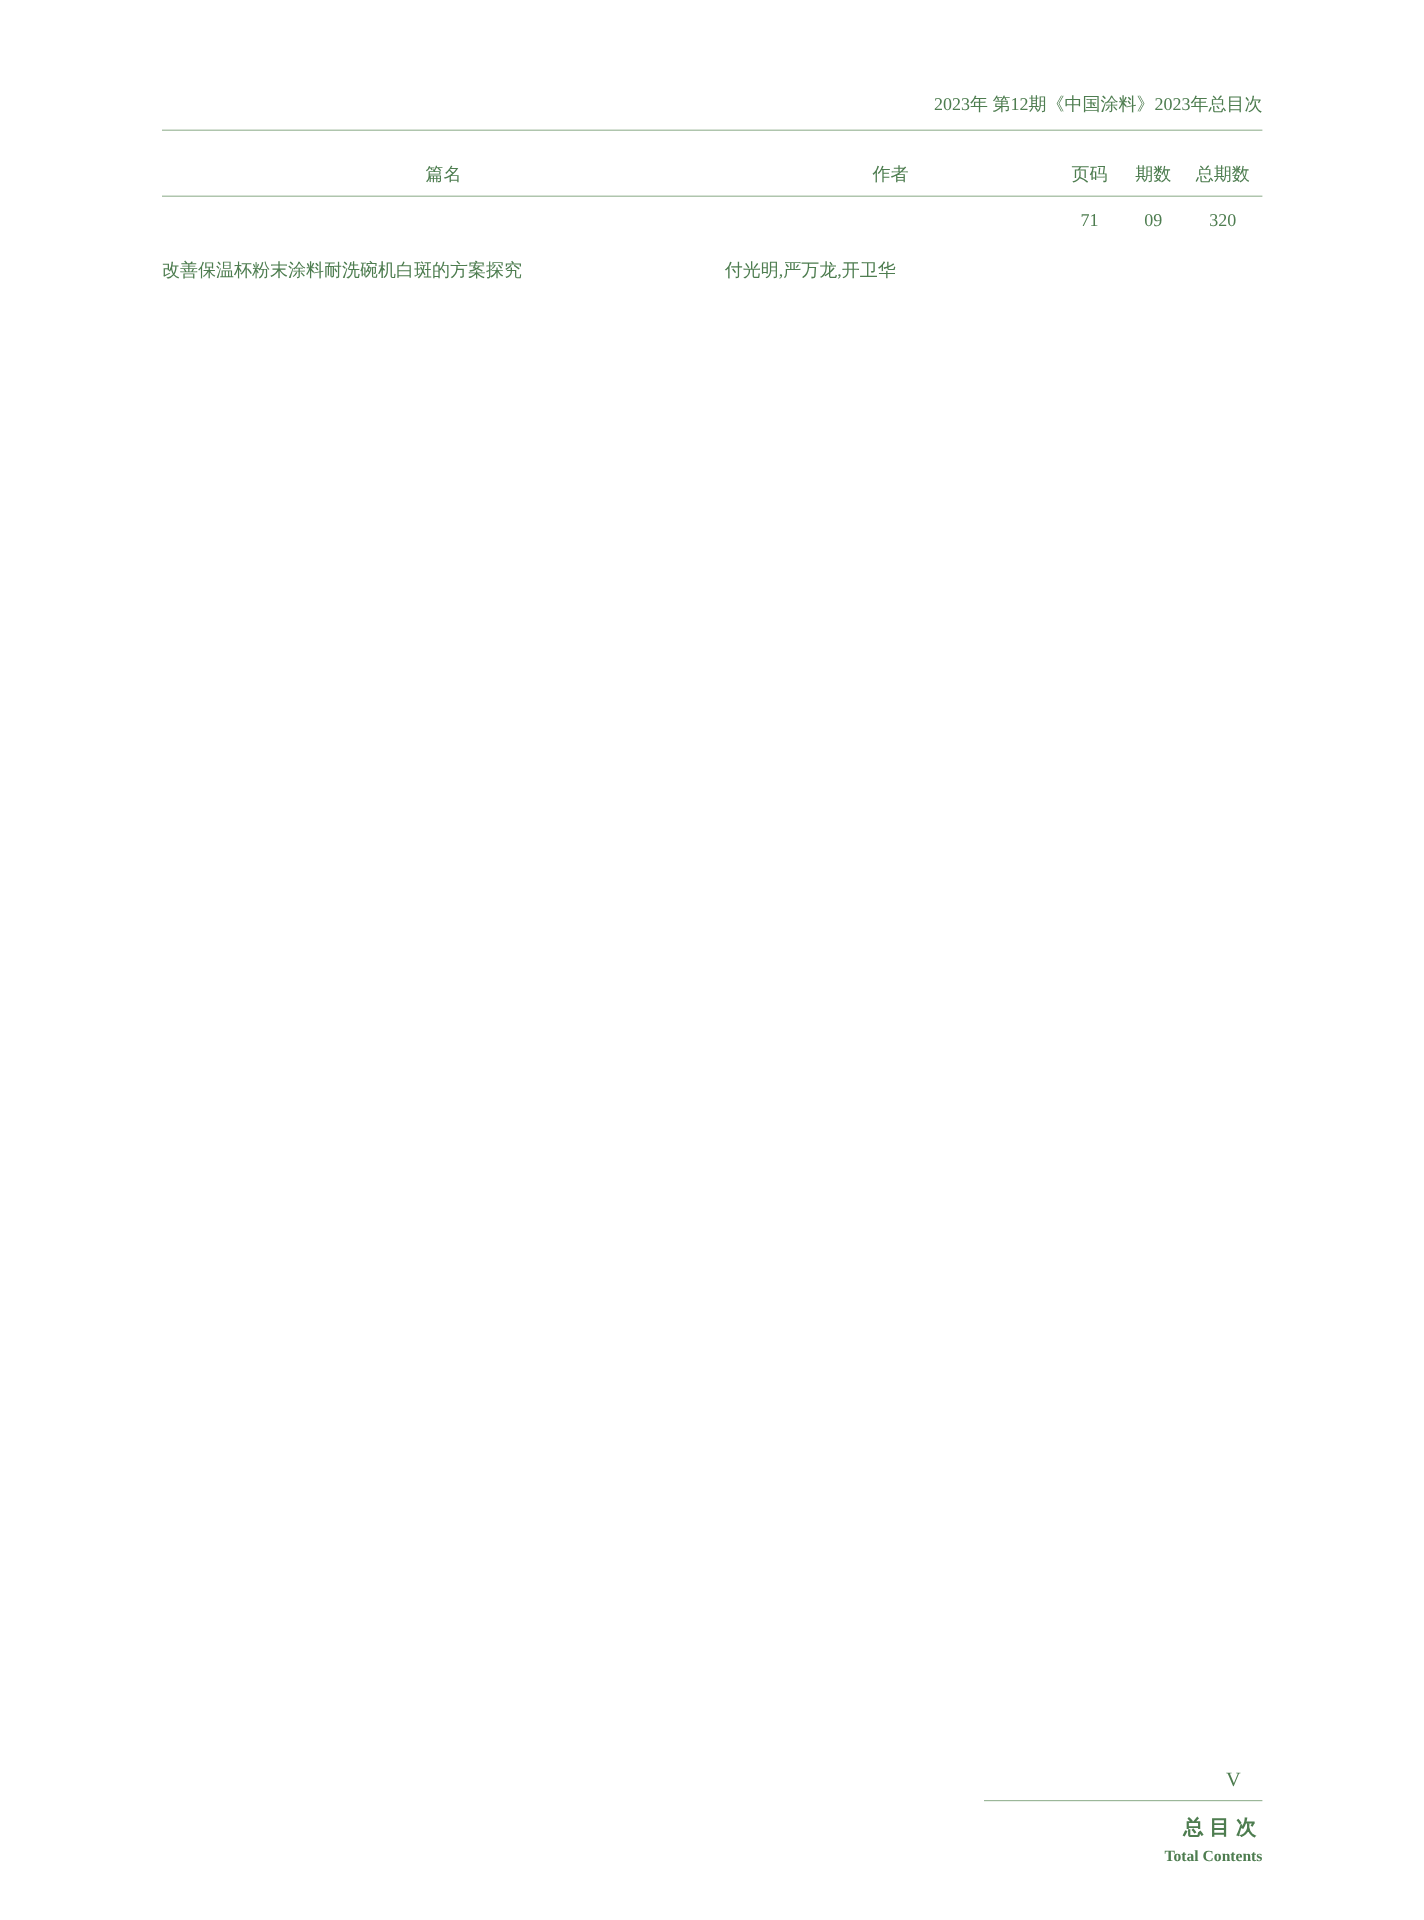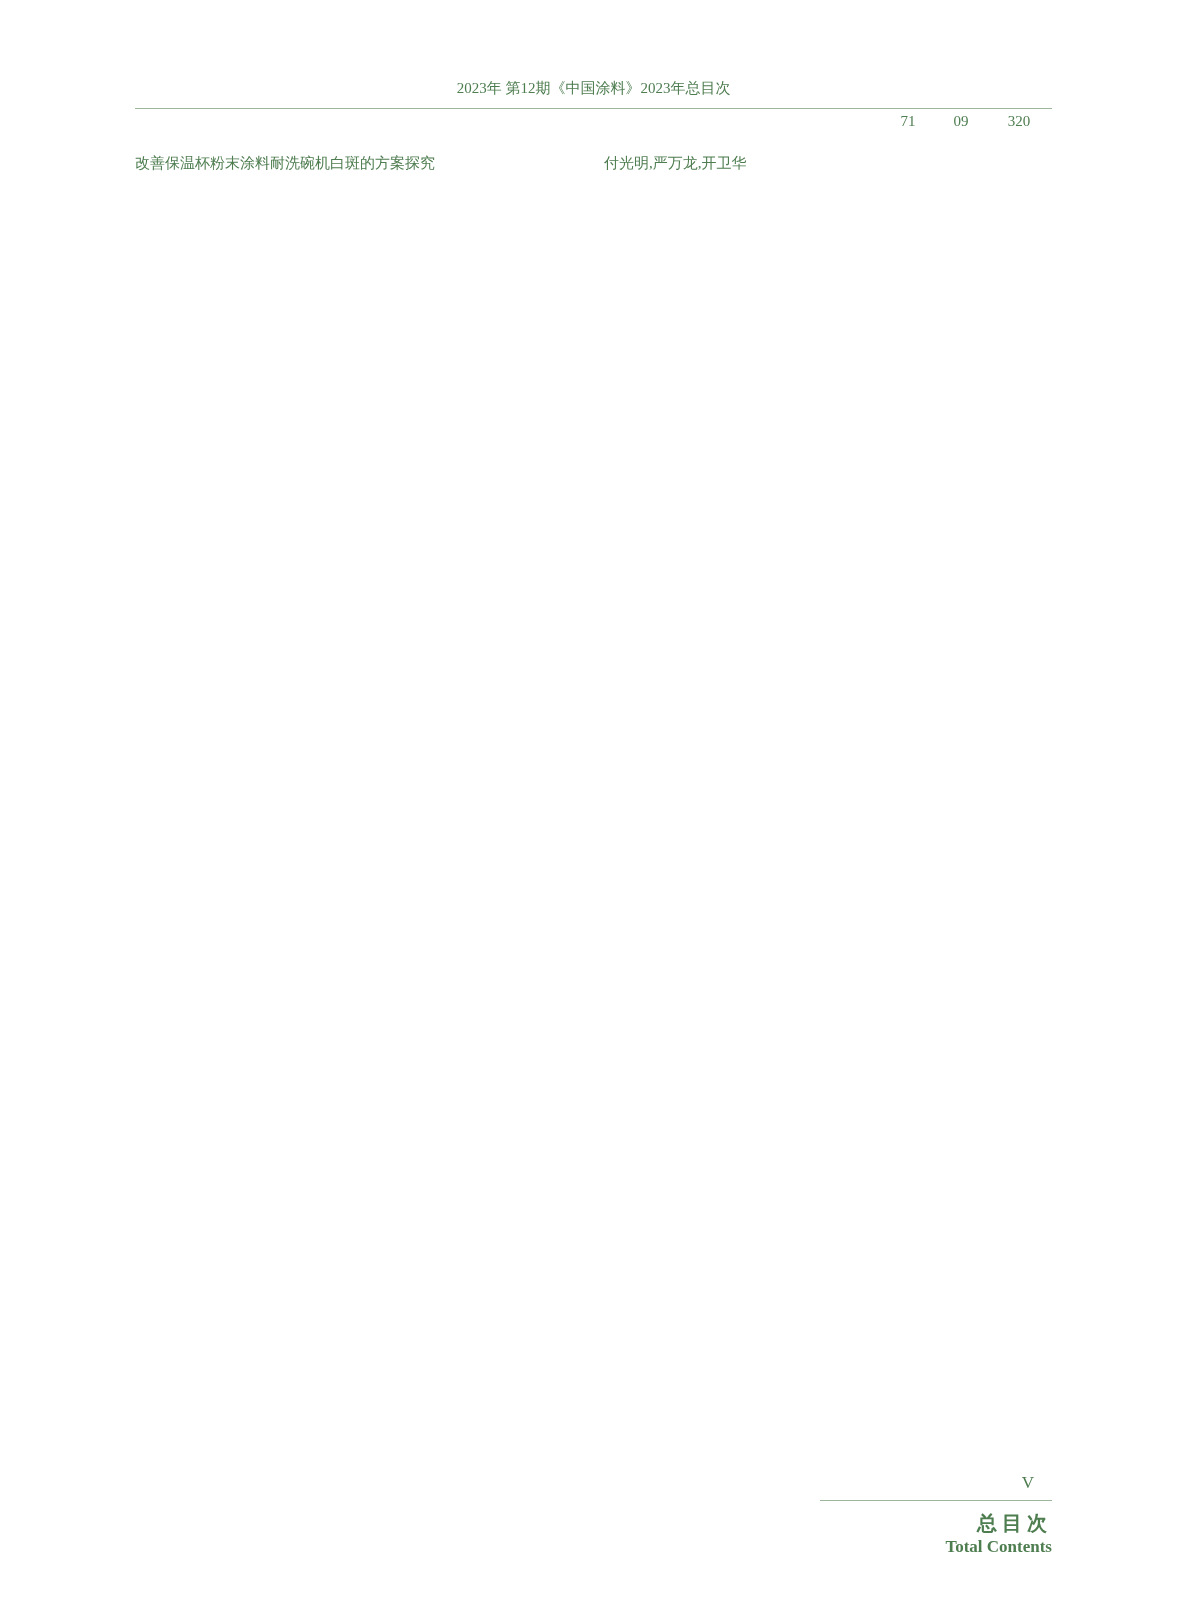--- a/index.html
+++ b/index.html
@@ -6,21 +6,21 @@
   .page{
     position:relative;
     width:1187px;height:1600px;
     background:#ffffff;
     font-family:"Liberation Serif","DejaVu Serif",serif;
     color:var(--txt,#4e7d50);
     overflow:hidden;
   }
   .content{position:absolute;left:135px;top:78px;width:917px;}
   .pagehead{
-    display:flex;justify-content:center;
+    display:flex;justify-content:flex-end;
     font-size:15px;line-height:20px;
     padding-bottom:10px;border-bottom:1px solid var(--rule,#9cb79a);
   }
   .colhead{
     display:flex;margin-top:26px;
     font-size:15px;line-height:22px;
     padding-bottom:6px;border-bottom:1px solid var(--rule,#9cb79a);
     margin-bottom:8px;
   }
   .colhead .c-title{flex:0 0 469px;text-align:center;}
@@ -36,34 +36,41 @@
   .cell.author{flex:0 0 276px;}
   .num{text-align:center;}
   .num.page{flex:0 0 56px;}
   .num.issue{flex:0 0 50px;}
   .num.total{flex:0 0 66px;}
   .footer{
     position:absolute;right:135px;top:1472px;width:232px;text-align:right;
   }
   .footer .v{font-size:17px;line-height:22px;padding-right:18px;margin-bottom:6px;}
   .footer .frule{border-top:1px solid var(--rule,#9cb79a);margin-bottom:8px;}
-  .footer .fcn{font-weight:bold;font-size:20px;line-height:24px;letter-spacing:5px;margin-top:10px;}
-  .footer .fen{font-weight:bold;font-size:17px;line-height:24px;}
+  .footer .fcn{font-weight:bold;font-size:17px;line-height:24px;letter-spacing:5px;margin-top:10px;}
+  .footer .fen{font-weight:bold;font-size:13px;line-height:24px;}
 </style>
 </head>
 <body>
 
 <div class="page" style="--band: #74a070; --txt: #4e7d50; --rule: #9cb79a;">
   <div class="content">
 
     <div class="pagehead">
       <span>2023年  第12期</span>
       <span>《中国涂料》2023年总目次</span>
     </div>
 
+    <div class="colhead">
+      <span class="c-title">篇名</span>
+      <span class="c-author">作者</span>
+      <span class="c-page">页码</span>
+      <span class="c-issue">期数</span>
+      <span class="c-total">总期数</span>
+    </div>
 
     <div>
         <div class="section">
           <div class="row">
             <div class="cell title">
               <div>改善保温杯粉末涂料耐洗碗机白斑的方案探究</div>
             </div>
             <div class="cell author">
               <div>付光明,严万龙,开卫华</div>
             </div>

